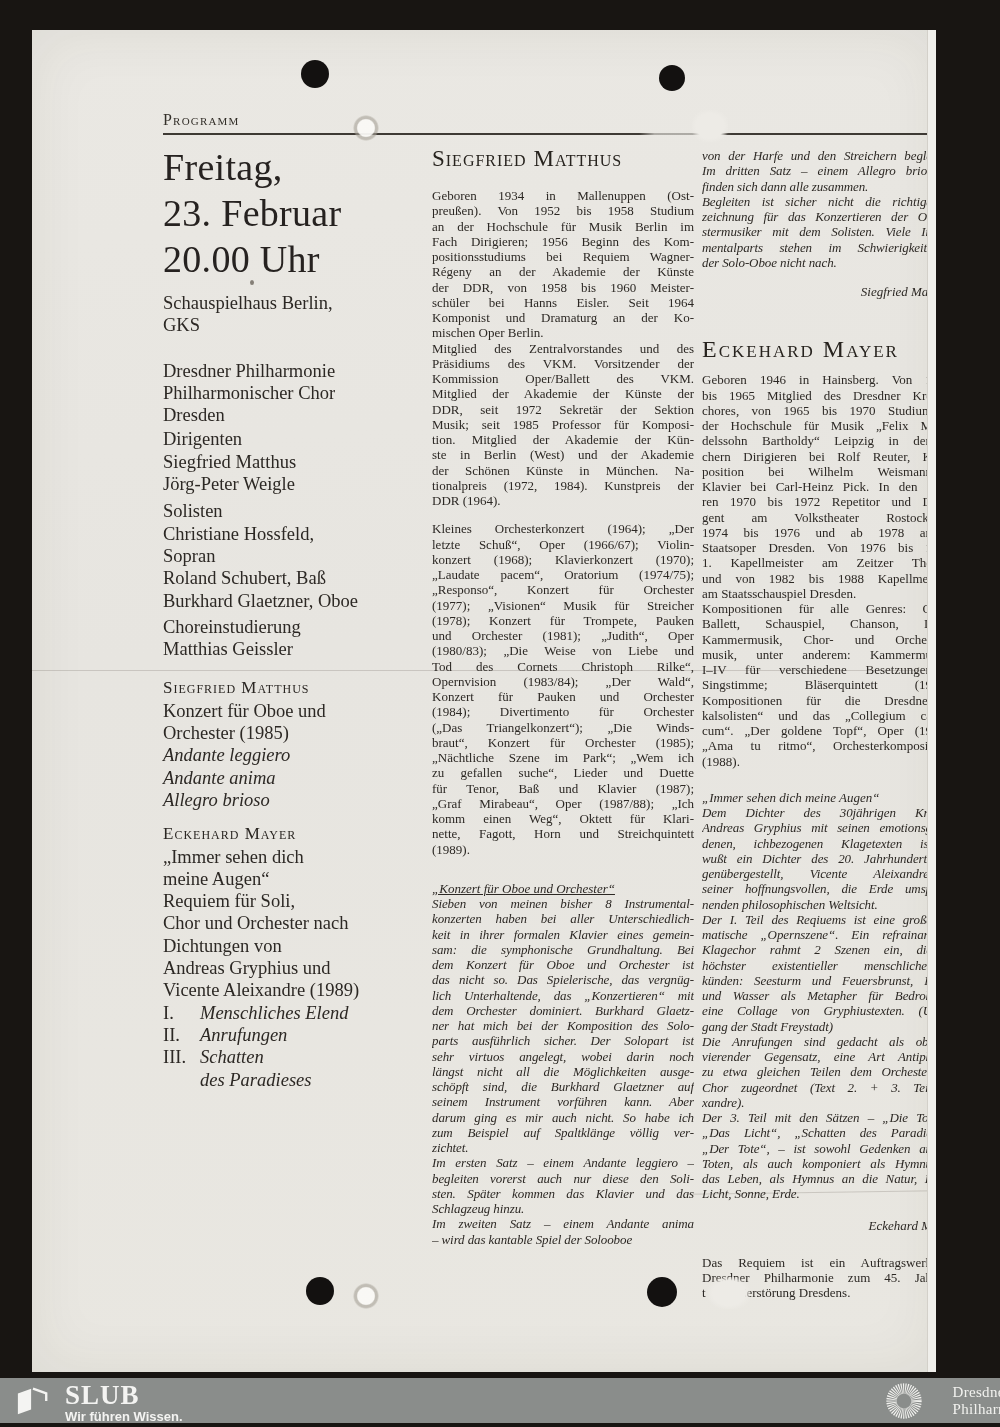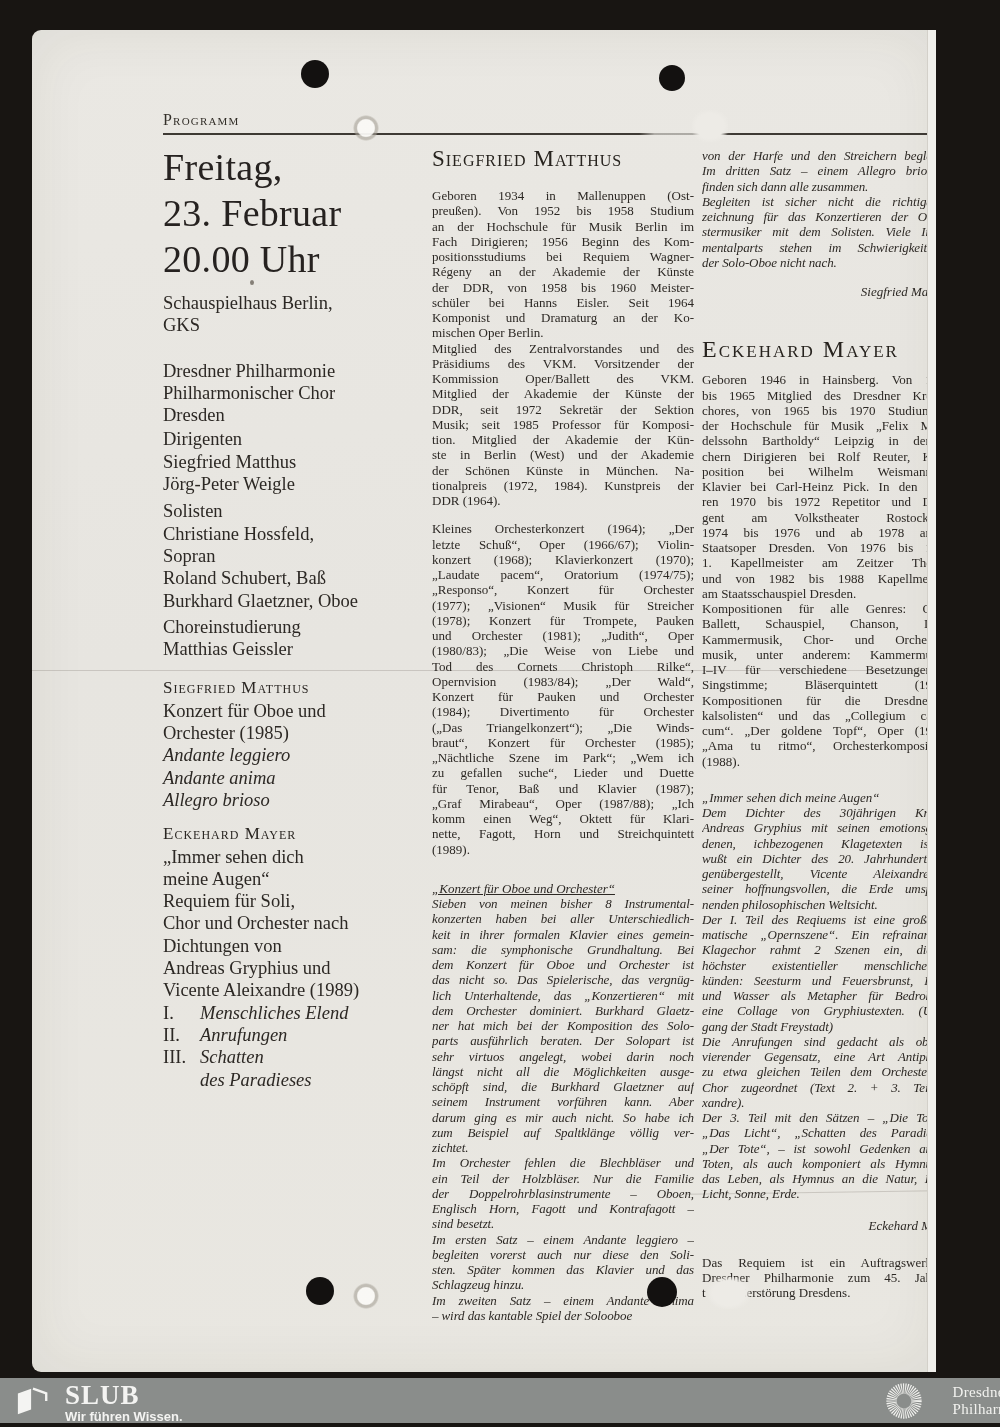--- a/index.html
+++ b/index.html
@@ -7,21 +7,20 @@
     width:1000px; height:1427px; position:relative; overflow:hidden;
     background:#181512;
     font-family:"Liberation Serif","DejaVu Serif",serif;
   }
   
   .paper {
     position:absolute; left:32px; top:30px; width:904px; height:1342px;
     background:linear-gradient(175deg,#eae8e3 0%,#e7e5e0 45%,#e9e7e1 100%);
     color:#2c2824;
     box-shadow:inset 0 0 60px rgba(60,50,35,.07);
-    border-radius:9px;
   }
   .paper-edge {
     position:absolute; right:0; top:0; bottom:0; width:8px;
     background:#f0efeb; border-left:1px solid #d3d0c9;
   }
   .crease { position:absolute; background:rgba(110,104,94,.25); height:1px; }
   #crease1 { left:0; width:100%; top:640px; }
   #crease2 { right:0; width:250px; top:1162px; transform:rotate(-0.8deg); }
 
   .rule { position:absolute; left:131px; top:103px; width:768px; height:2px;
@@ -248,35 +247,28 @@
     <div class="jpara it">
         <div class="ln">Sieben von meinen bisher 8 Instrumental-</div>
         <div class="ln">konzerten haben bei aller Unterschiedlich-</div>
         <div class="ln">keit in ihrer formalen Klavier eines gemein-</div>
         <div class="ln">sam: die symphonische Grundhaltung. Bei</div>
         <div class="ln">dem Konzert für Oboe und Orchester ist</div>
         <div class="ln">das nicht so. Das Spielerische, das vergnüg-</div>
         <div class="ln">lich Unterhaltende, das „Konzertieren“ mit</div>
         <div class="ln">dem Orchester dominiert. Burkhard Glaetz-</div>
         <div class="ln">ner hat mich bei der Komposition des Solo-</div>
-        <div class="ln">parts ausführlich beraten. Der Solopart ist</div>
+        <div class="ln">parts ausführlich sicher. Der Solopart ist</div>
         <div class="ln">sehr virtuos angelegt, wobei darin noch</div>
         <div class="ln">längst nicht all die Möglichkeiten ausge-</div>
         <div class="ln">schöpft sind, die Burkhard Glaetzner auf</div>
         <div class="ln">seinem Instrument vorführen kann. Aber</div>
         <div class="ln">darum ging es mir auch nicht. So habe ich</div>
         <div class="ln">zum Beispiel auf Spaltklänge völlig ver-</div>
         <div class="ln">zichtet.</div>
-      </div>
-    <div class="jpara it">
-        <div class="ln">Im Orchester fehlen die Blechbläser und</div>
-        <div class="ln">ein Teil der Holzbläser. Nur die Familie</div>
-        <div class="ln">der Doppelrohrblasinstrumente – Oboen,</div>
-        <div class="ln">Englisch Horn, Fagott und Kontrafagott –</div>
-        <div class="ln">sind besetzt.</div>
       </div>
     <div class="jpara it">
         <div class="ln">Im ersten Satz – einem Andante leggiero –</div>
         <div class="ln">begleiten vorerst auch nur diese den Soli-</div>
         <div class="ln">sten. Später kommen das Klavier und das</div>
         <div class="ln">Schlagzeug hinzu.</div>
       </div>
     <div class="jpara it">
         <div class="ln">Im zweiten Satz – einem Andante anima</div>
         <div class="ln">– wird das kantable Spiel der Solooboe</div>

